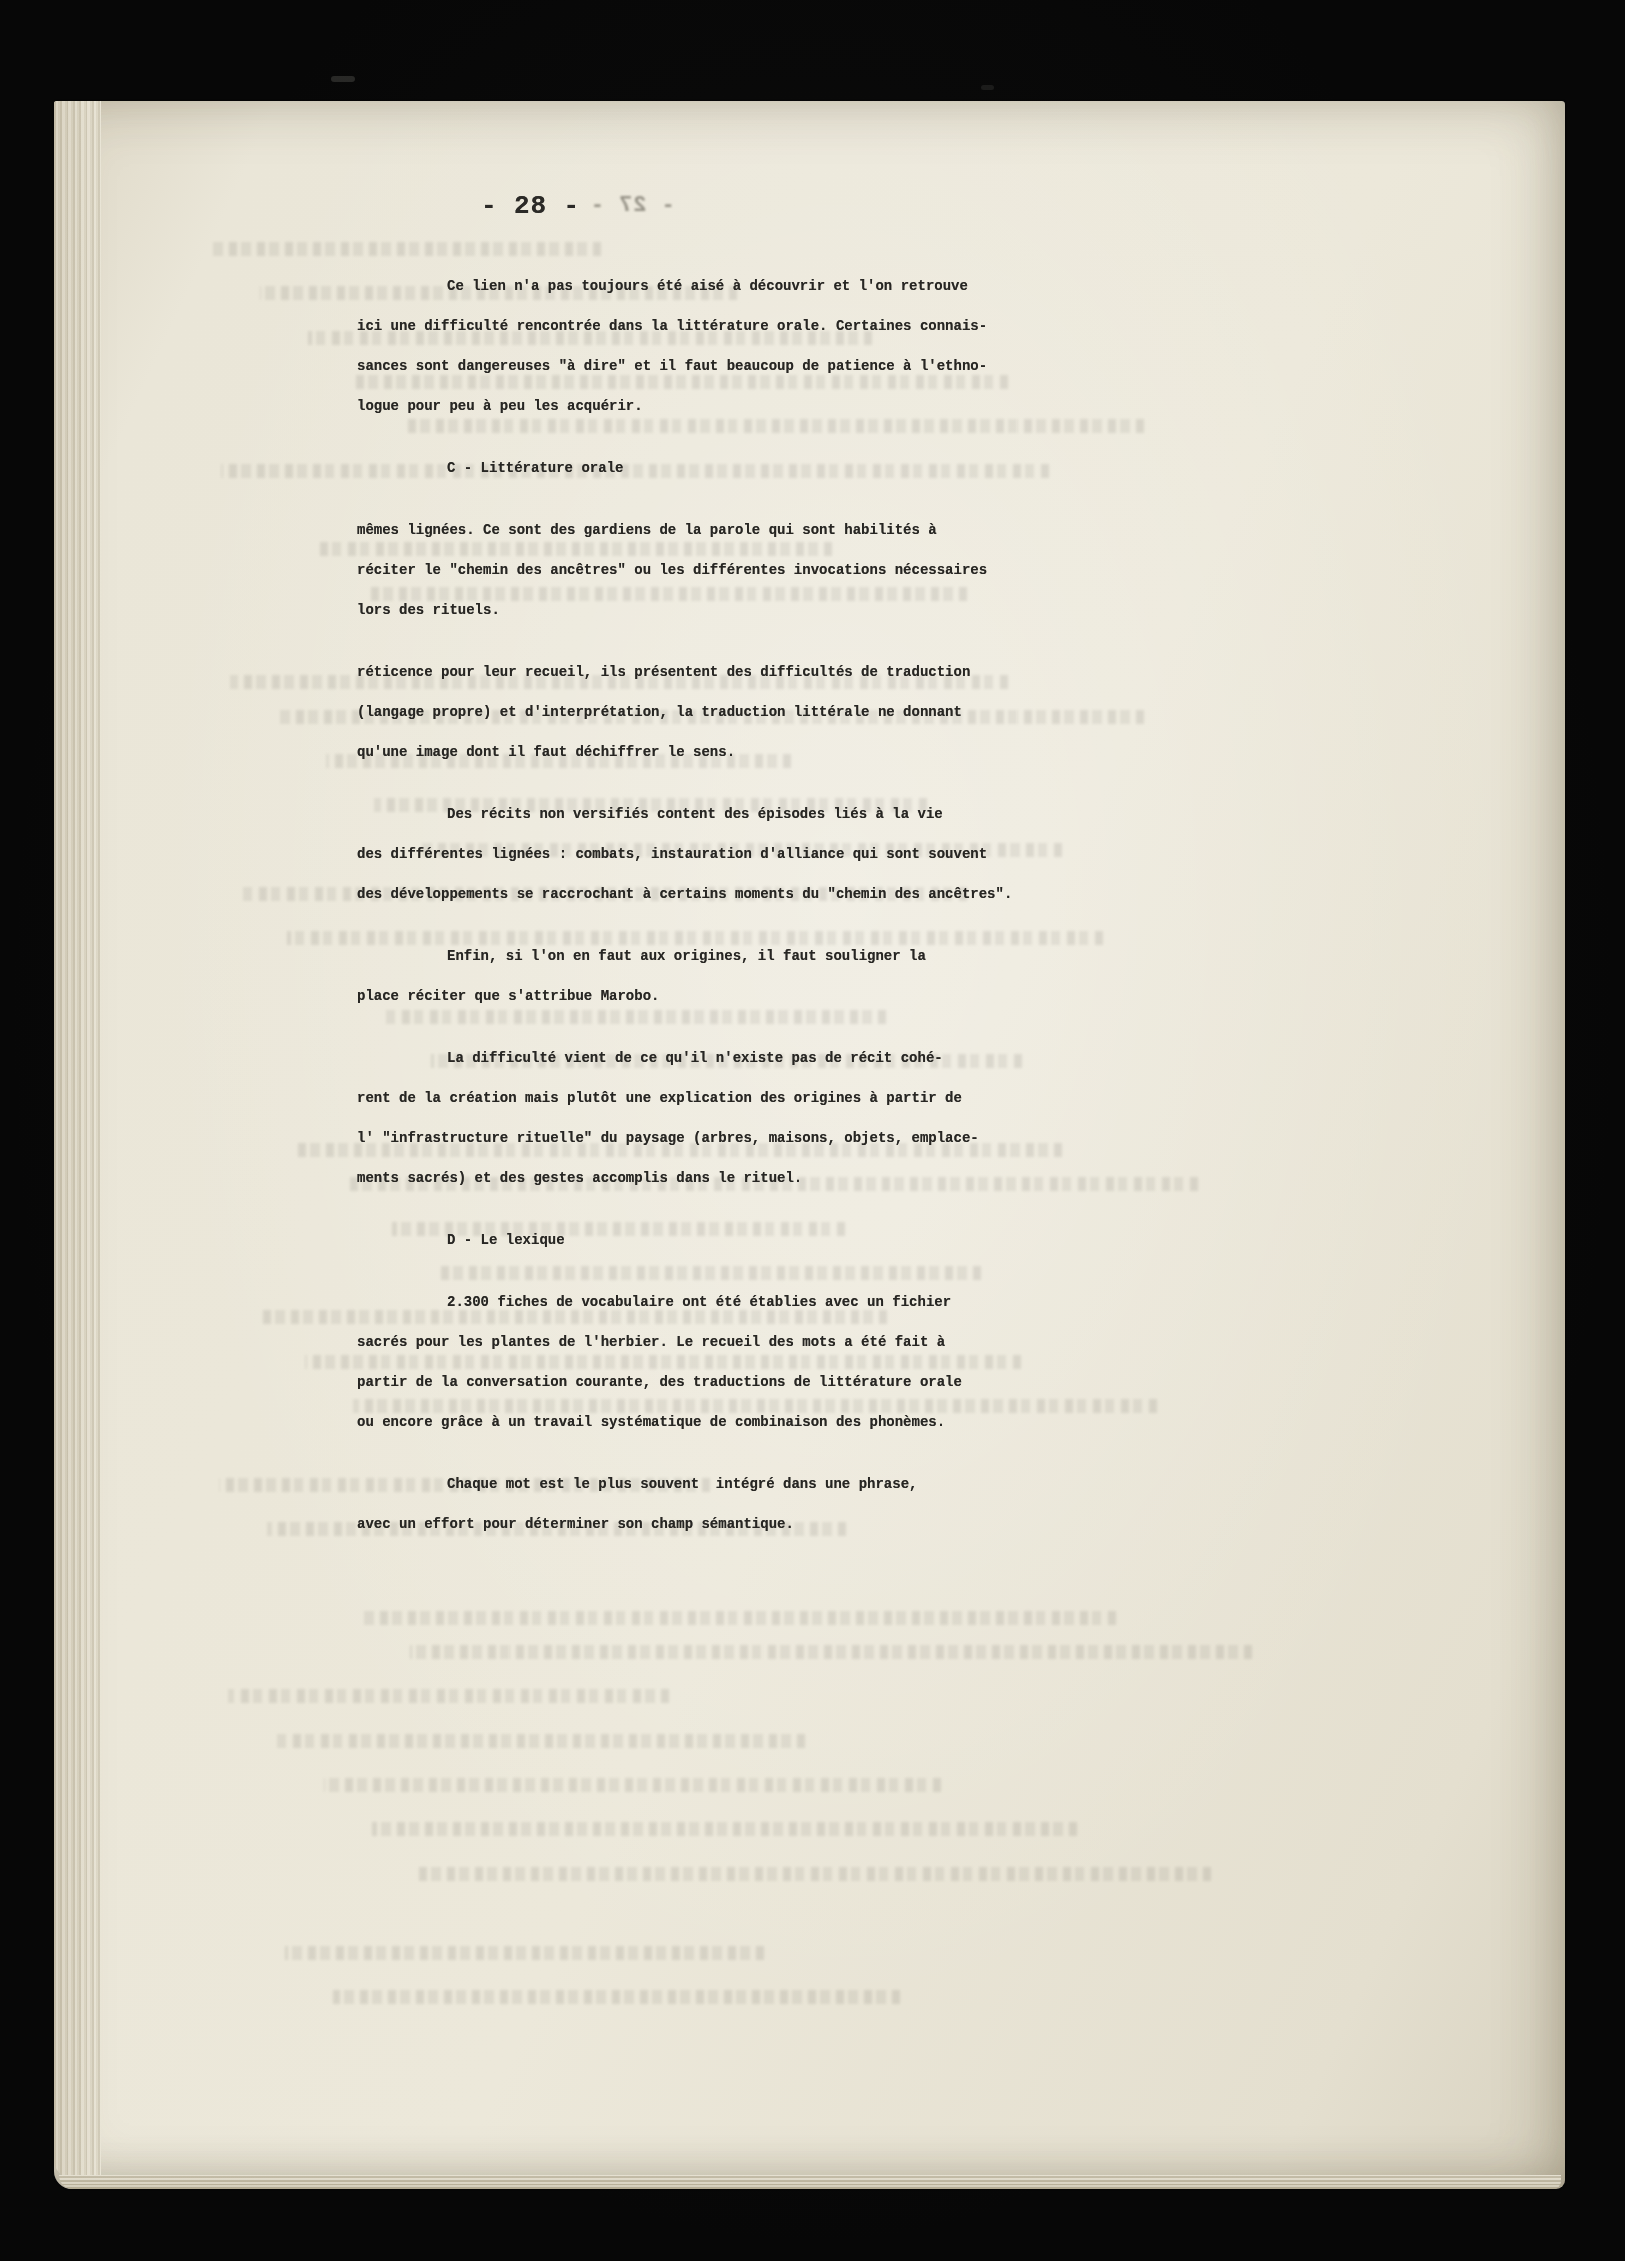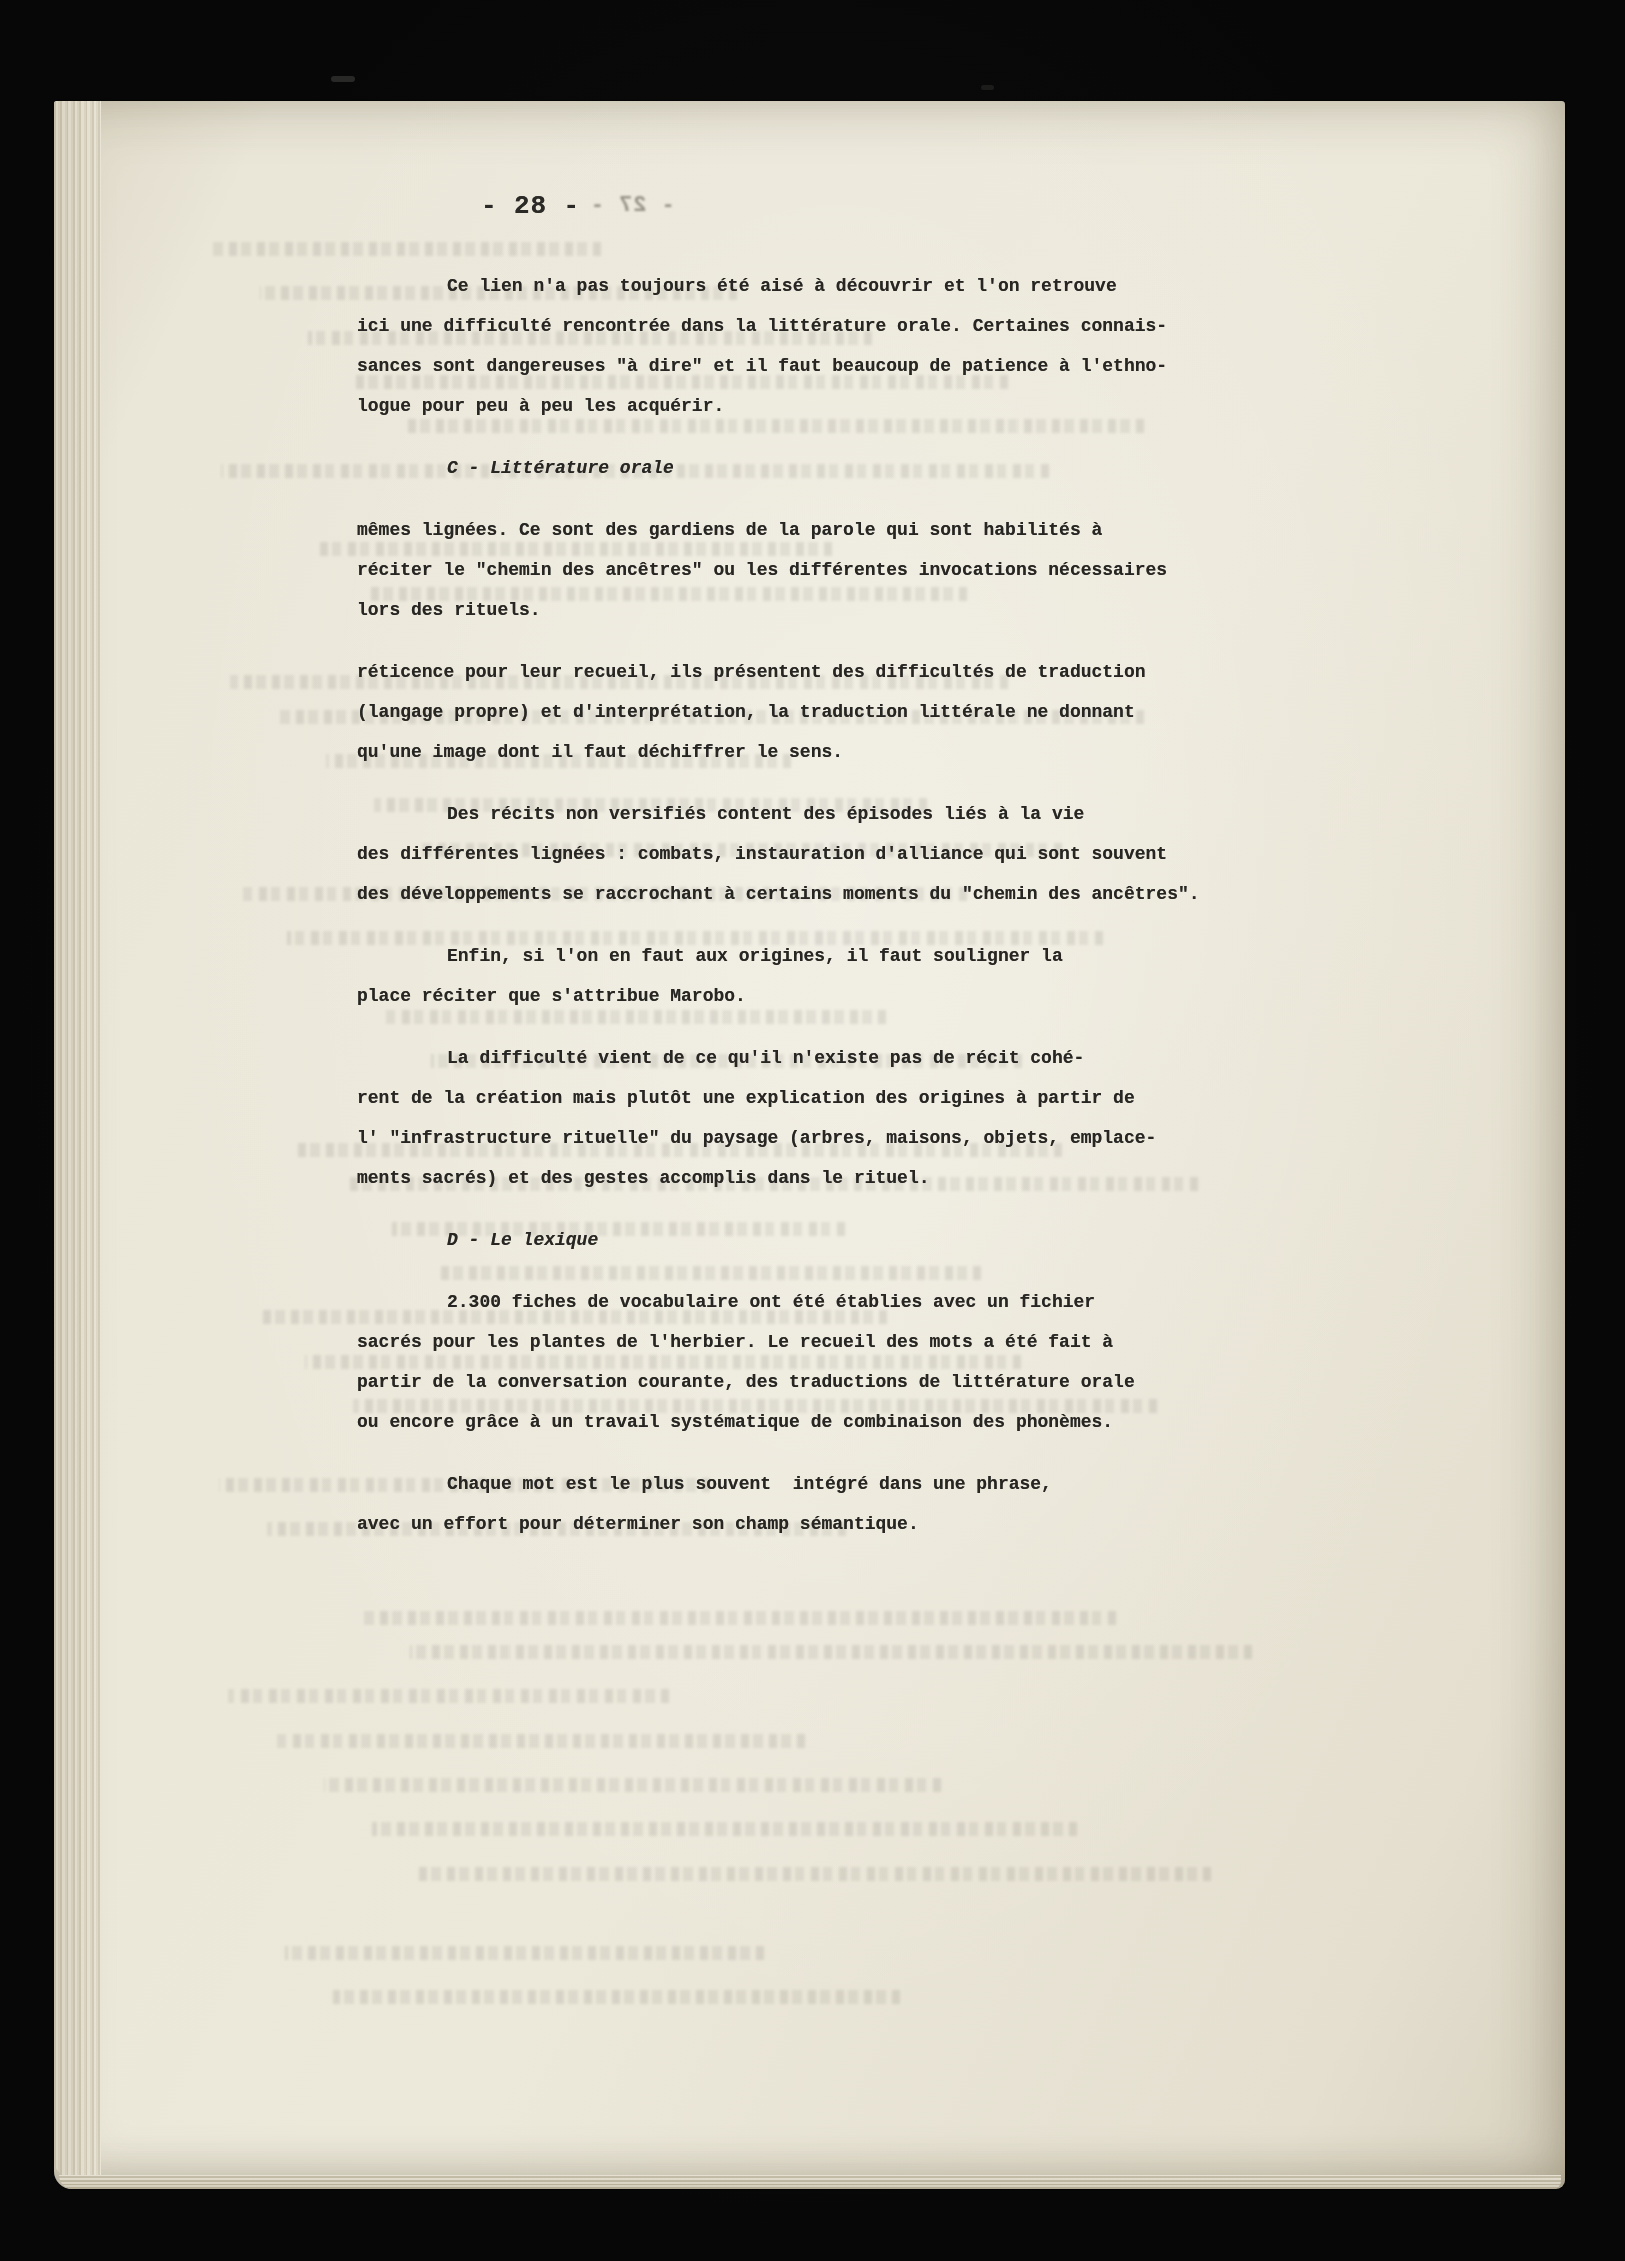--- a/index.html
+++ b/index.html
@@ -114,33 +114,32 @@
     letter-spacing: 0.9px;
     text-shadow: 0 0 0.6px rgba(20, 20, 18, 0.6);
   }
 
   .text-block {
     position: absolute;
     left: 303px;
     top: 165px;
     width: 1040px;
     color: #272623;
-    font-size: 18px;
+    font-size: 14px;
     font-weight: 700;
     line-height: 40px;
     text-shadow: 0 0 0.6px rgba(25, 24, 20, 0.55);
   }
   .para { margin: 0 0 22px 0; }
   .line { white-space: pre; }
   .line.first { padding-left: 90px; }
   .heading {
     margin: 4px 0 22px 0;
     padding-left: 90px;
     white-space: pre;
-    font-style: italic;
   }
 </style>
 </head>
 <body>
 
 <div class="stage">
   <div class="speck s1"></div>
   <div class="speck s2"></div>
 
   <div class="paper">

